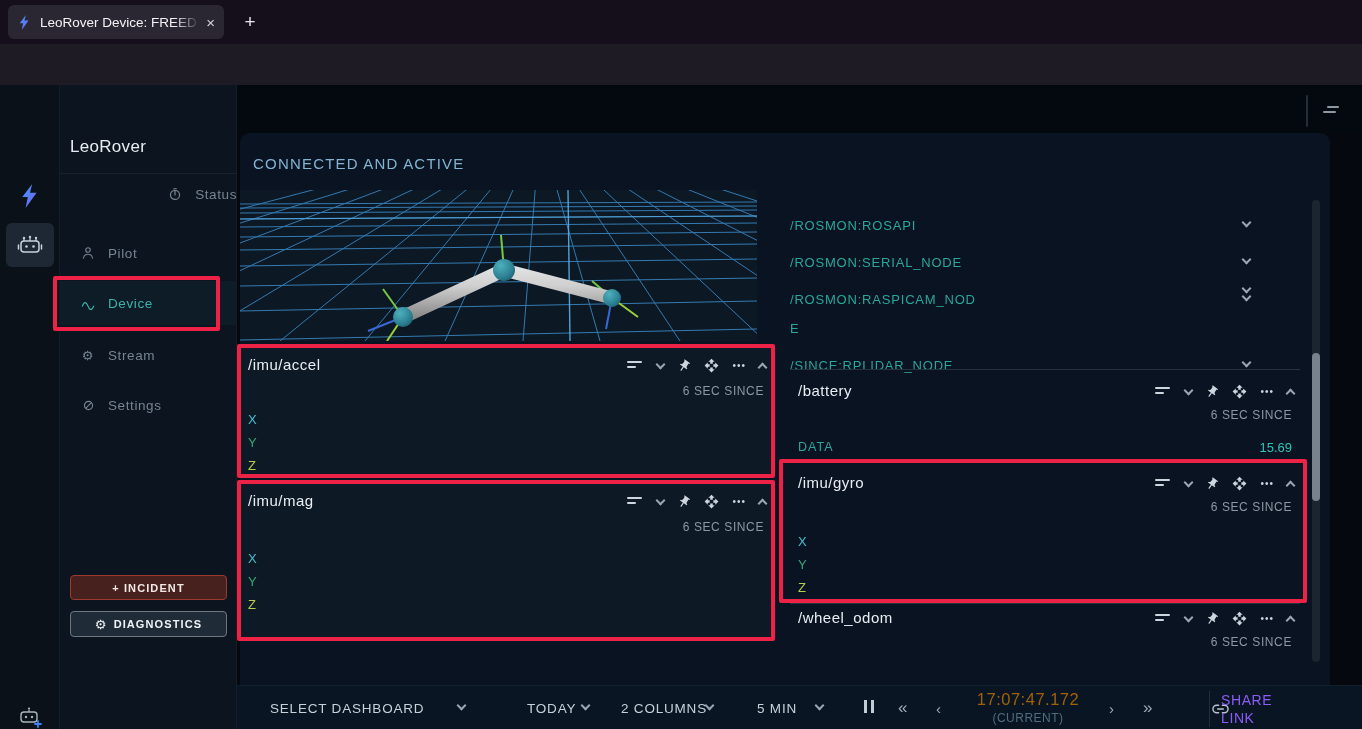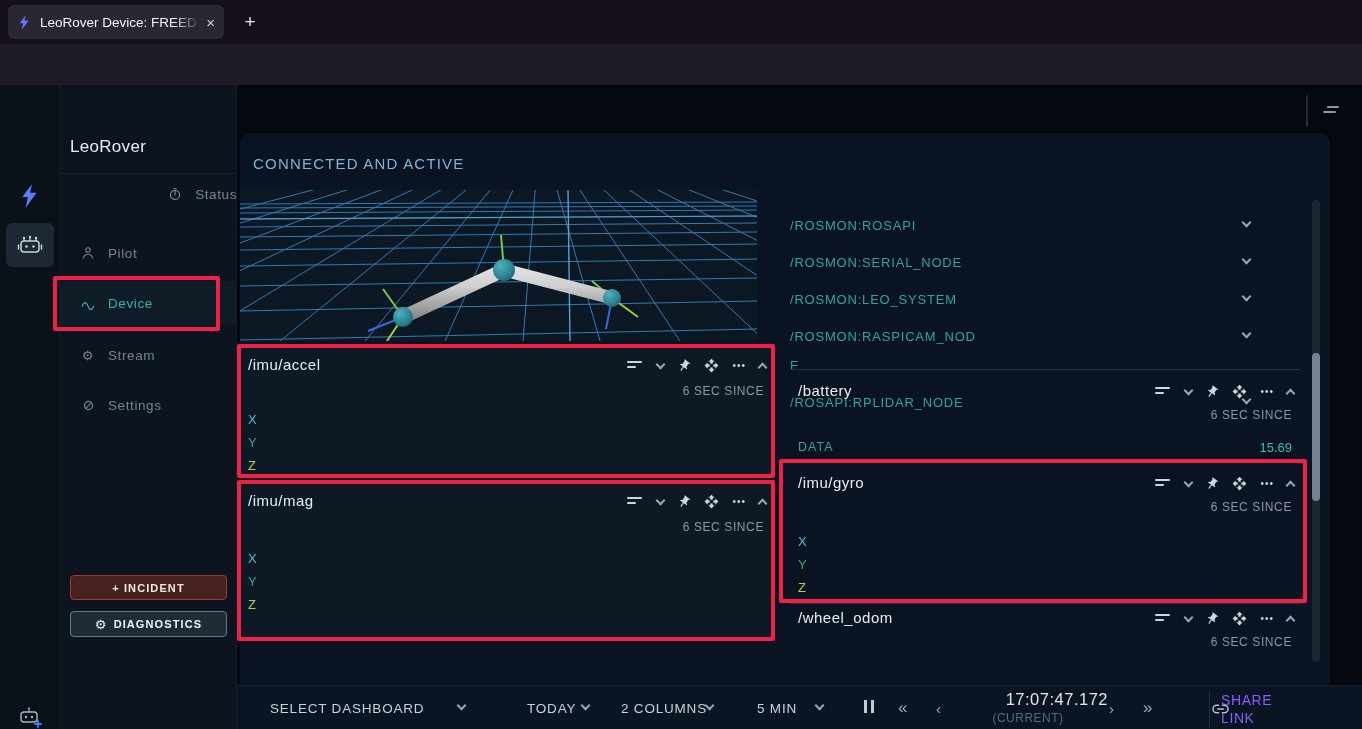--- a/index.html
+++ b/index.html
@@ -108,21 +108,21 @@
 
   
   #bottombar { position:absolute; left:237px; top:685px; width:1125px; height:44px; background:#0a1523; border-top:1px solid #121e2b; }
   .bb-label { position:absolute; top:0; height:44px; display:flex; align-items:center; color:#c7d1d9;
     font-size:13.5px; letter-spacing:0.8px; }
   .bb-chev { position:absolute; top:19px; }
   #pause-btn { position:absolute; left:627px; top:14px; display:flex; gap:4px; }
   #pause-btn i { display:block; width:3px; height:13px; background:#c2ccd4; }
   .seek { position:absolute; top:0; height:44px; display:flex; align-items:center; color:#9fabb5; }
   #time-block { position:absolute; left:711px; top:4px; width:160px; text-align:center; }
-  #time-main { color:#e5e5e5; font-size:16.5px; letter-spacing:0.5px;text-align:right; }
+  #time-main { color:#a16207; font-size:16.5px; letter-spacing:0.5px; }
   #time-mode { color:#4f6e7d; font-size:12px; letter-spacing:0.5px; margin-top:2px; }
   #bb-divider { position:absolute; left:972px; top:5px; width:1px; height:36px; background:#222f3a; }
   #share-icon { position:absolute; left:975px; top:18px; color:#b9c3cc; }
   #share-label { position:absolute; left:984px; top:5px; width:64px; color:#8b5cf6; font-size:14px;
     letter-spacing:0.6px; line-height:18px; }
 
   
   .anno { position:absolute; border:4px solid #ee2147; border-radius:2px; z-index:60; pointer-events:none; }
   #anno-stream { left:53px; top:276px; width:167px; height:55px; }
   #anno-accel { left:237px; top:344px; width:538px; height:134px; }
@@ -459,29 +459,28 @@
   <div id="node-list">
     <div class="node-row">
       <span class="node-label">/ROSMON:ROSAPI</span>
       <span class="chev down node-chev"></span>
     </div>
     <div class="node-row">
       <span class="node-label">/ROSMON:SERIAL_NODE</span>
       <span class="chev down node-chev"></span>
     </div>
     <div class="node-row">
-      <span class="node-label">/ROSMON:LEO_SYSTEM</span>
       <span class="chev down node-chev"></span>
     </div>
     <div class="node-row">
       <span class="node-label">/ROSMON:RASPICAM_NODE</span>
       <span class="chev down node-chev"></span>
     </div>
     <div class="node-row">
-      <span class="node-label">/ROSAPI:RPLIDAR_NODE</span>
+      <span class="node-label">/SINCE:RPLIDAR_NODE</span>
       <span class="chev down node-chev"></span>
     </div>
   </div>
   <div id="node-divider"></div>
 
   <div class="panel" id="panel-battery">
     <div class="p-title">/battery</div>
     <div class="ph-icons">
       <span class="pi">
           <svg width="17" height="11" viewBox="0 0 17 11">

